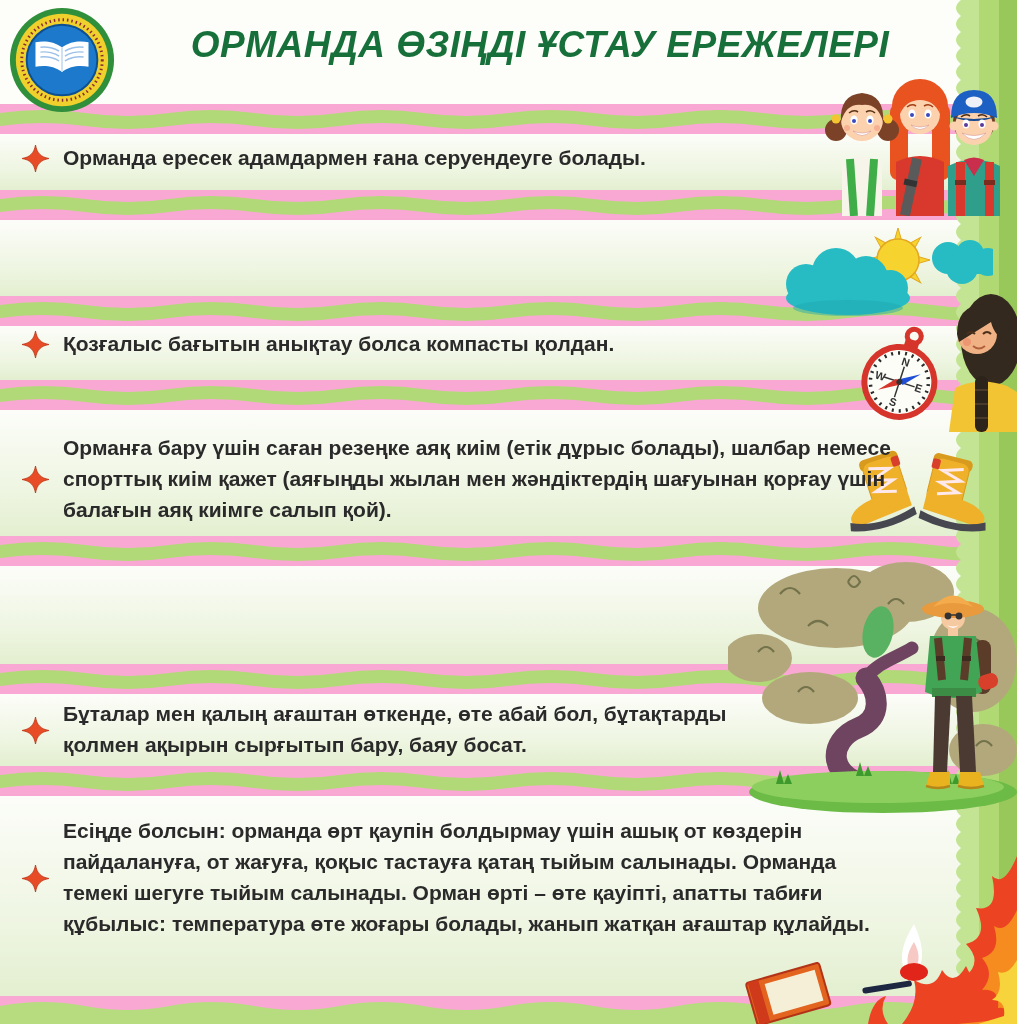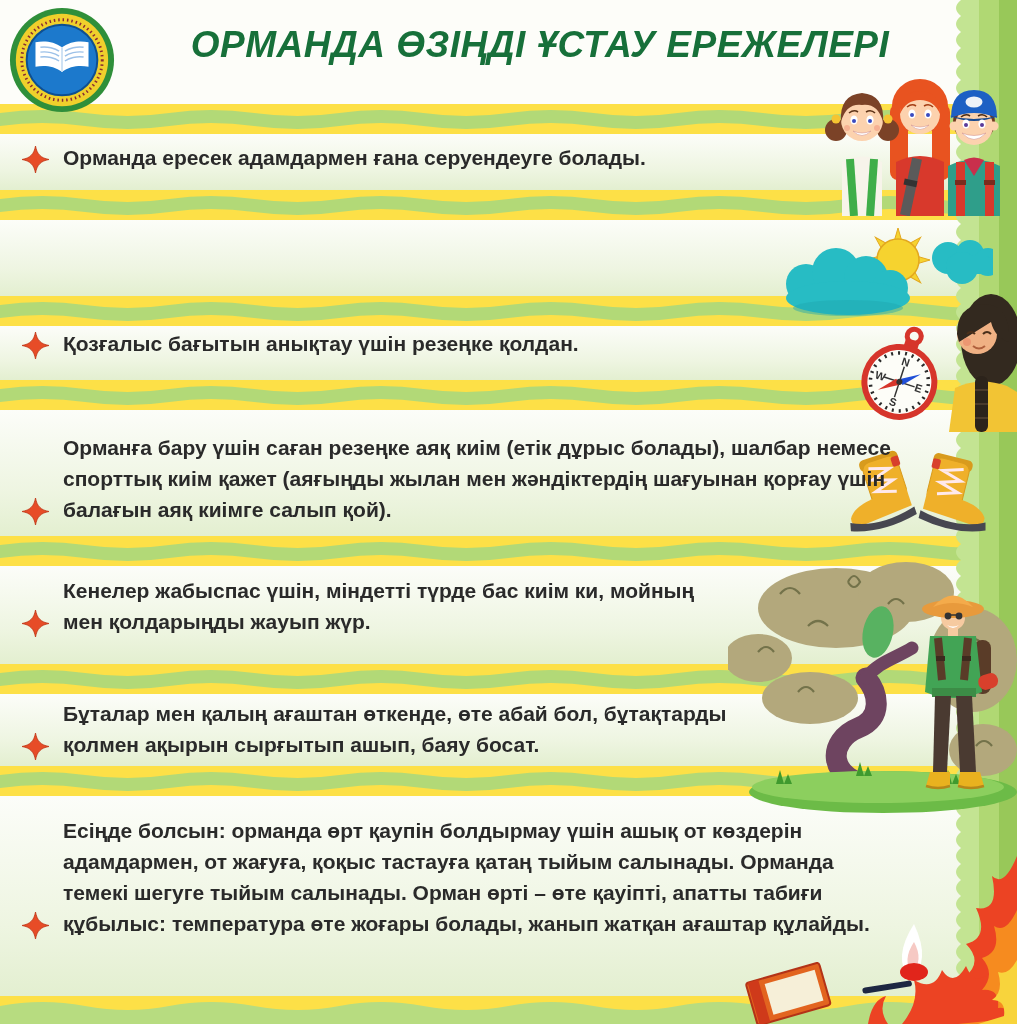--- a/index.html
+++ b/index.html
@@ -1,33 +1,33 @@
 <!DOCTYPE html>
 <html><head>
 <meta charset="utf-8">
 <style>
   html,body{margin:0;padding:0;background:#ffffff;}
   #poster{
     position:relative; width:1017px; height:1024px; overflow:hidden;
-    background:#fde047; font-family:"Liberation Sans",sans-serif;
+    background:#f9a8d4; font-family:"Liberation Sans",sans-serif;
     outline:1px solid #d9ded0;
   }
   .band{position:absolute;left:0;width:1017px;z-index:0;
     background:linear-gradient(180deg,#fcfdf9 0%,#eef5e1 65%,#e3efd0 100%);}
   .band.header{background:#fdfdf9;}
   .divider{position:absolute;left:0;width:1017px;height:30px;z-index:1;}
   .bottom-strip{position:absolute;left:0;top:996px;width:1017px;height:28px;z-index:1;}
   .edge-strip{position:absolute;right:0;top:0;width:72px;height:1024px;z-index:1;}
   #title{
     position:absolute;left:128px;top:24px;width:824px;z-index:3;
     text-align:center;font-size:37px;font-weight:bold;font-style:italic;
     color:#17703a;letter-spacing:0.5px;
   }
   #logo{position:absolute;left:8px;top:6px;z-index:3;}
-  .rule{position:absolute;display:flex;gap:14px;align-items:flex-end;z-index:3;}
+  .rule{position:absolute;display:flex;gap:14px;align-items:center;z-index:3;}
   .bullet{flex:0 0 auto;margin-top:2px;}
   .rule-text{
     font-size:21px;font-weight:bold;color:#2a2a2a;line-height:31px;
   }
   .illus{position:absolute;z-index:2;}
 </style>
 </head>
 <body>
 
 <div id="poster">
@@ -95,45 +95,39 @@
   <div class="rule" style="left:22px;top:142px">
     <svg class="bullet" width="27" height="27" viewBox="0 0 24 24">
         <use href="#sparkle" fill="#e74c27" stroke="#c23c1d" stroke-width="0.8"></use>
       </svg>
     <div class="rule-text" style="max-width:700px">Орманда ересек адамдармен ғана серуендеуге болады.</div>
   </div>
   <div class="rule" style="left:22px;top:328px">
     <svg class="bullet" width="27" height="27" viewBox="0 0 24 24">
         <use href="#sparkle" fill="#e74c27" stroke="#c23c1d" stroke-width="0.8"></use>
       </svg>
-    <div class="rule-text" style="max-width:660px">Қозғалыс бағытын анықтау үшін резеңке қолдан.</div>
+    <div class="rule-text" style="max-width:660px">Қозғалыс бағытын анықтау болса компасты қолдан.</div>
   </div>
   <div class="rule" style="left:22px;top:432px">
     <svg class="bullet" width="27" height="27" viewBox="0 0 24 24">
         <use href="#sparkle" fill="#e74c27" stroke="#c23c1d" stroke-width="0.8"></use>
       </svg>
     <div class="rule-text" style="max-width:850px">Орманға бару үшін саған резеңке аяқ киім (етік дұрыс болады), шалбар немесе спорттық киім қажет (аяғыңды жылан мен жәндіктердің шағуынан қорғау үшін балағын аяқ киімге салып қой).</div>
   </div>
-  <div class="rule" style="left:22px;top:575px">
-    <svg class="bullet" width="27" height="27" viewBox="0 0 24 24">
-        <use href="#sparkle" fill="#e74c27" stroke="#c23c1d" stroke-width="0.8"></use>
-      </svg>
-    <div class="rule-text" style="max-width:640px">Кенелер жабыспас үшін, міндетті түрде бас киім ки, мойның мен қолдарыңды жауып жүр.</div>
-  </div>
   <div class="rule" style="left:22px;top:698px">
     <svg class="bullet" width="27" height="27" viewBox="0 0 24 24">
         <use href="#sparkle" fill="#e74c27" stroke="#c23c1d" stroke-width="0.8"></use>
       </svg>
-    <div class="rule-text" style="max-width:720px">Бұталар мен қалың ағаштан өткенде, өте абай бол, бұтақтарды қолмен ақырын сырғытып ашып, баяу босат.</div>
+    <div class="rule-text" style="max-width:720px">Бұталар мен қалың ағаштан өткенде, өте абай бол, бұтақтарды қолмен ақырын сырғытып бару, баяу босат.</div>
   </div>
   <div class="rule" style="left:22px;top:815px">
     <svg class="bullet" width="27" height="27" viewBox="0 0 24 24">
         <use href="#sparkle" fill="#e74c27" stroke="#c23c1d" stroke-width="0.8"></use>
       </svg>
-    <div class="rule-text" style="max-width:810px">Есіңде болсын: орманда өрт қаупін болдырмау үшін ашық от көздерін адамдармен, от жағуға, қоқыс тастауға қатаң тыйым салынады. Орманда темекі шегуге тыйым салынады. Орман өрті – өте қауіпті, апатты табиғи құбылыс: температура өте жоғары болады, жанып жатқан ағаштар құлайды.</div>
+    <div class="rule-text" style="max-width:810px">Есіңде болсын: орманда өрт қаупін болдырмау үшін ашық от көздерін пайдалануға, от жағуға, қоқыс тастауға қатаң тыйым салынады. Орманда темекі шегуге тыйым салынады. Орман өрті – өте қауіпті, апатты табиғи құбылыс: температура өте жоғары болады, жанып жатқан ағаштар құлайды.</div>
   </div>
 
   <svg class="illus" style="left:822px;top:58px" width="195" height="158" viewBox="0 0 195 158">
 
     <ellipse cx="98" cy="48" rx="28" ry="27" fill="#e85320"></ellipse>
     <rect x="68" y="46" width="18" height="76" rx="8" fill="#e85320"></rect>
     <rect x="110" y="46" width="18" height="76" rx="8" fill="#e85320"></rect>
     <circle cx="98" cy="56" r="20" fill="#fcd2ae"></circle>
     <path d="M78 56 Q 78 33 98 33 Q 118 33 118 56 Q 112 42 98 42 Q 84 42 78 56 Z" fill="#e85320"></path>
     <ellipse cx="90" cy="56" rx="3.6" ry="4.6" fill="#fff"></ellipse>

